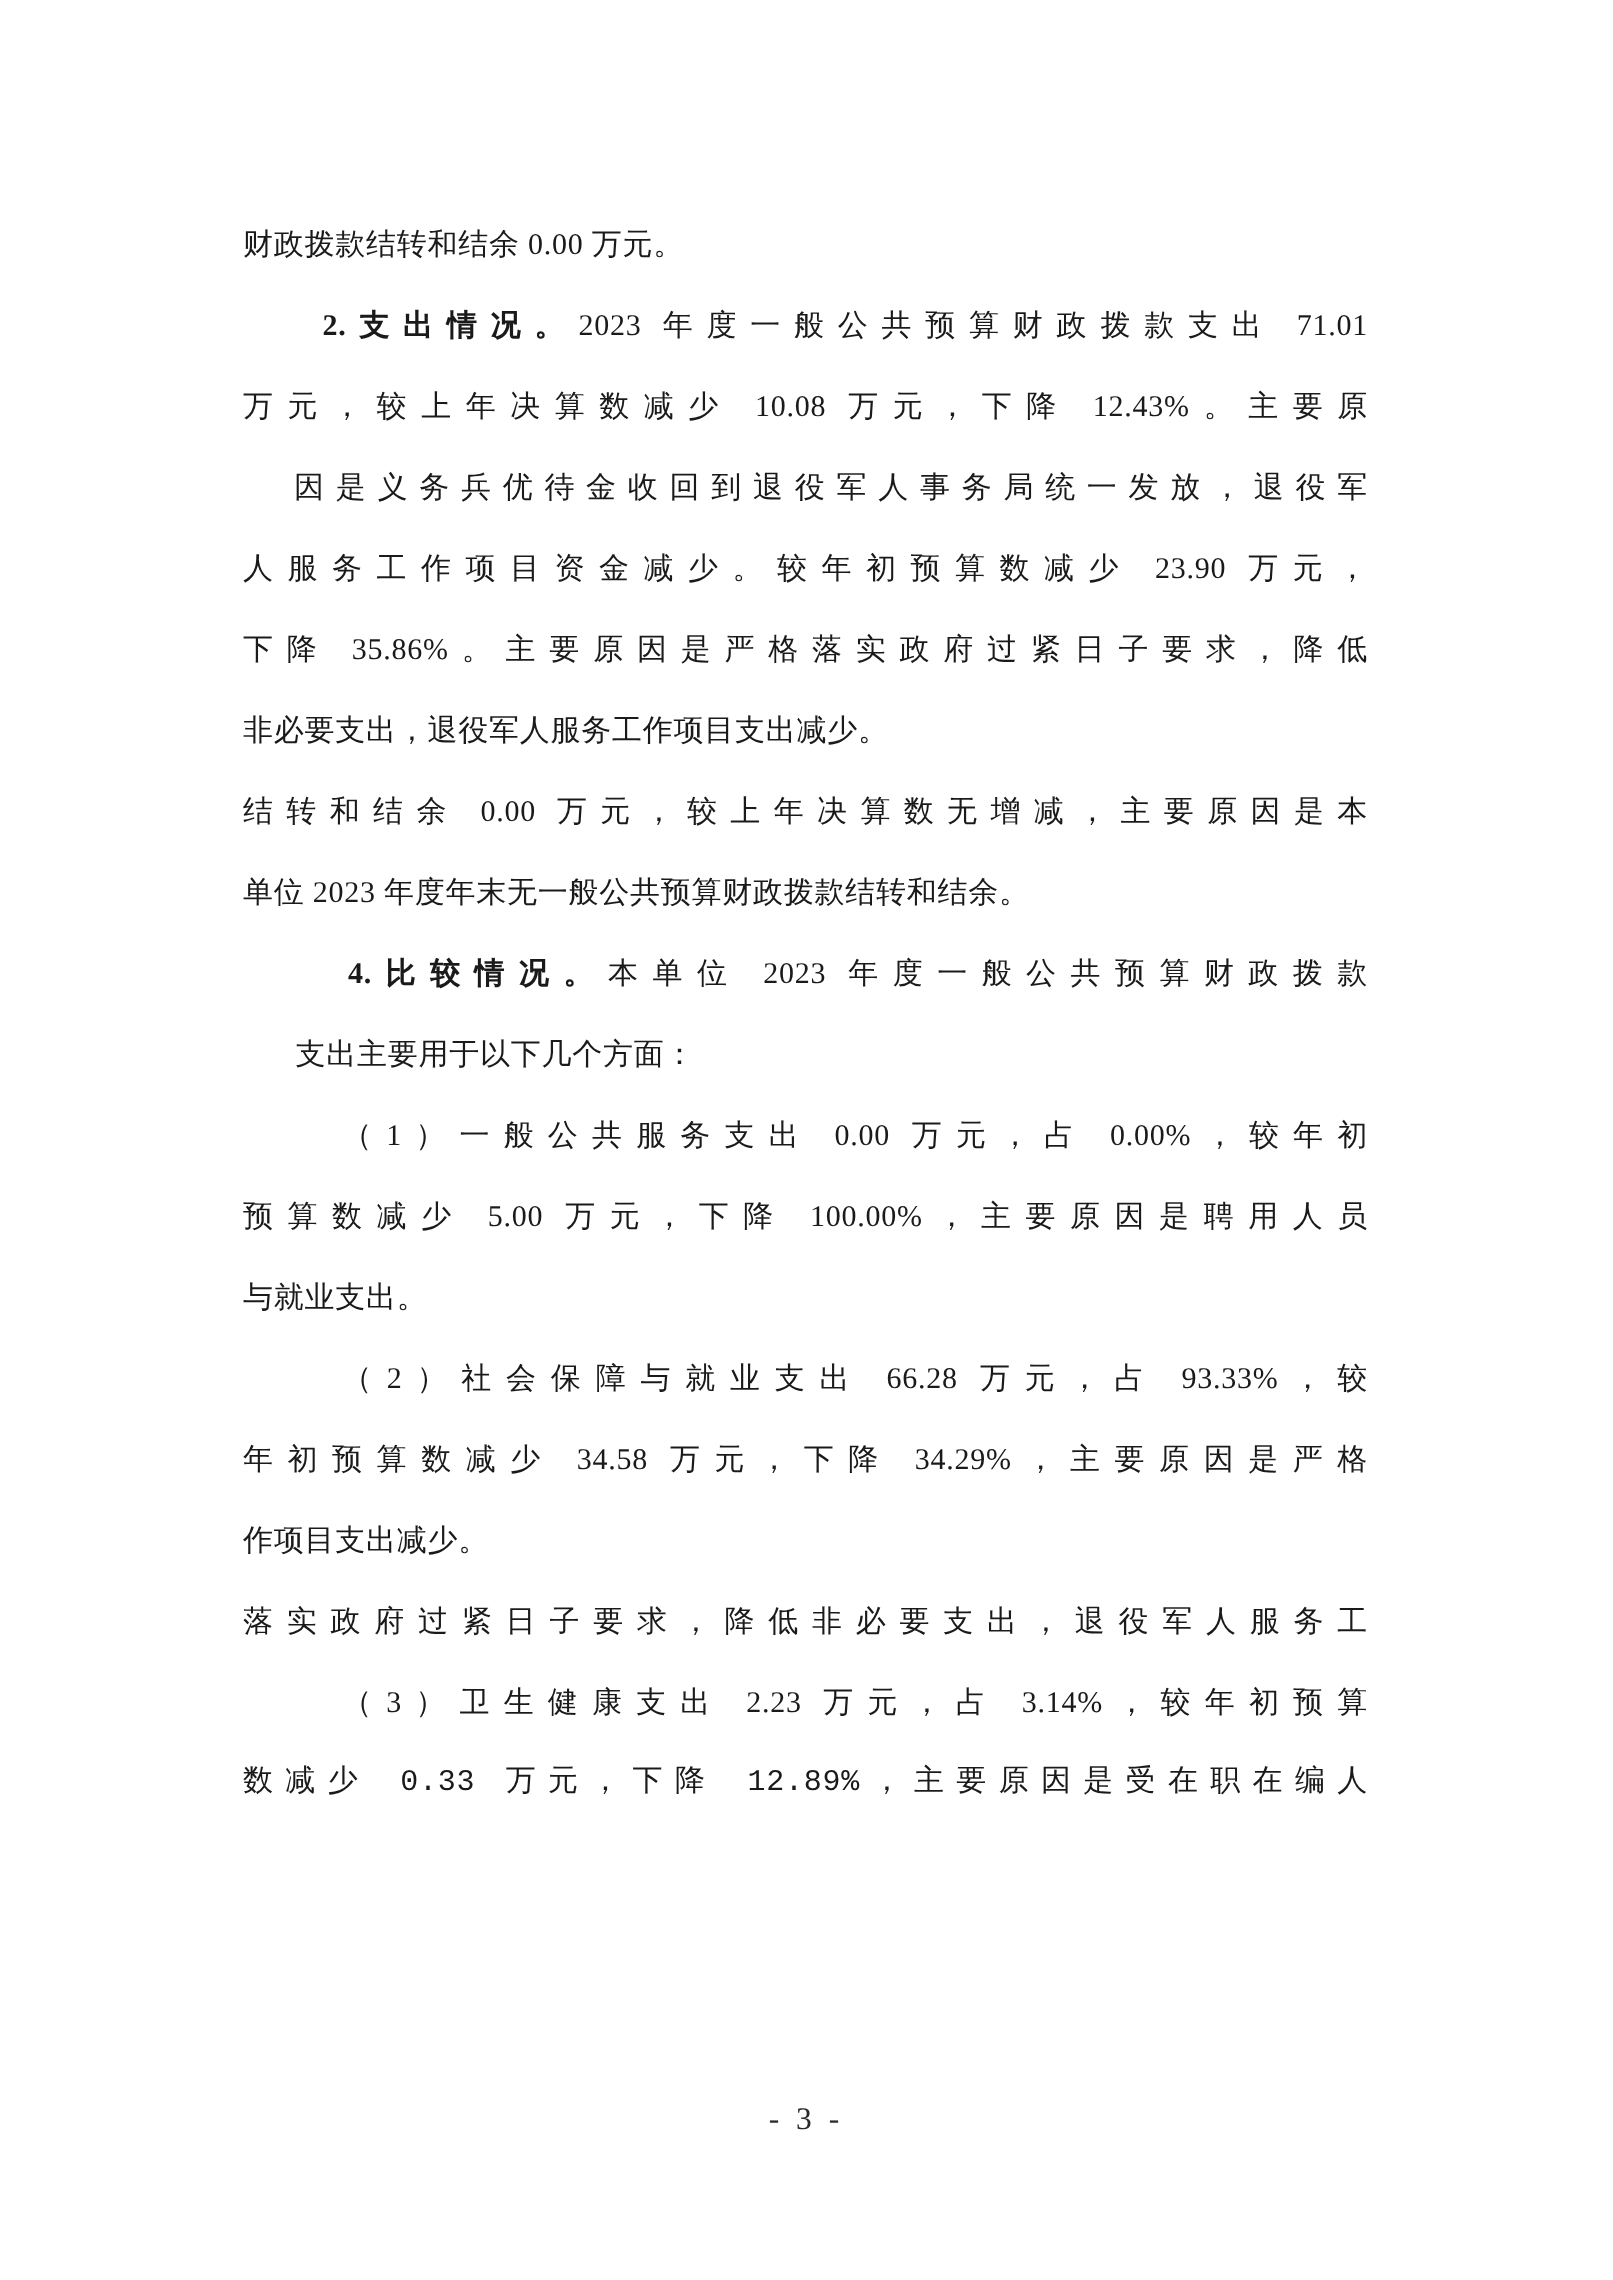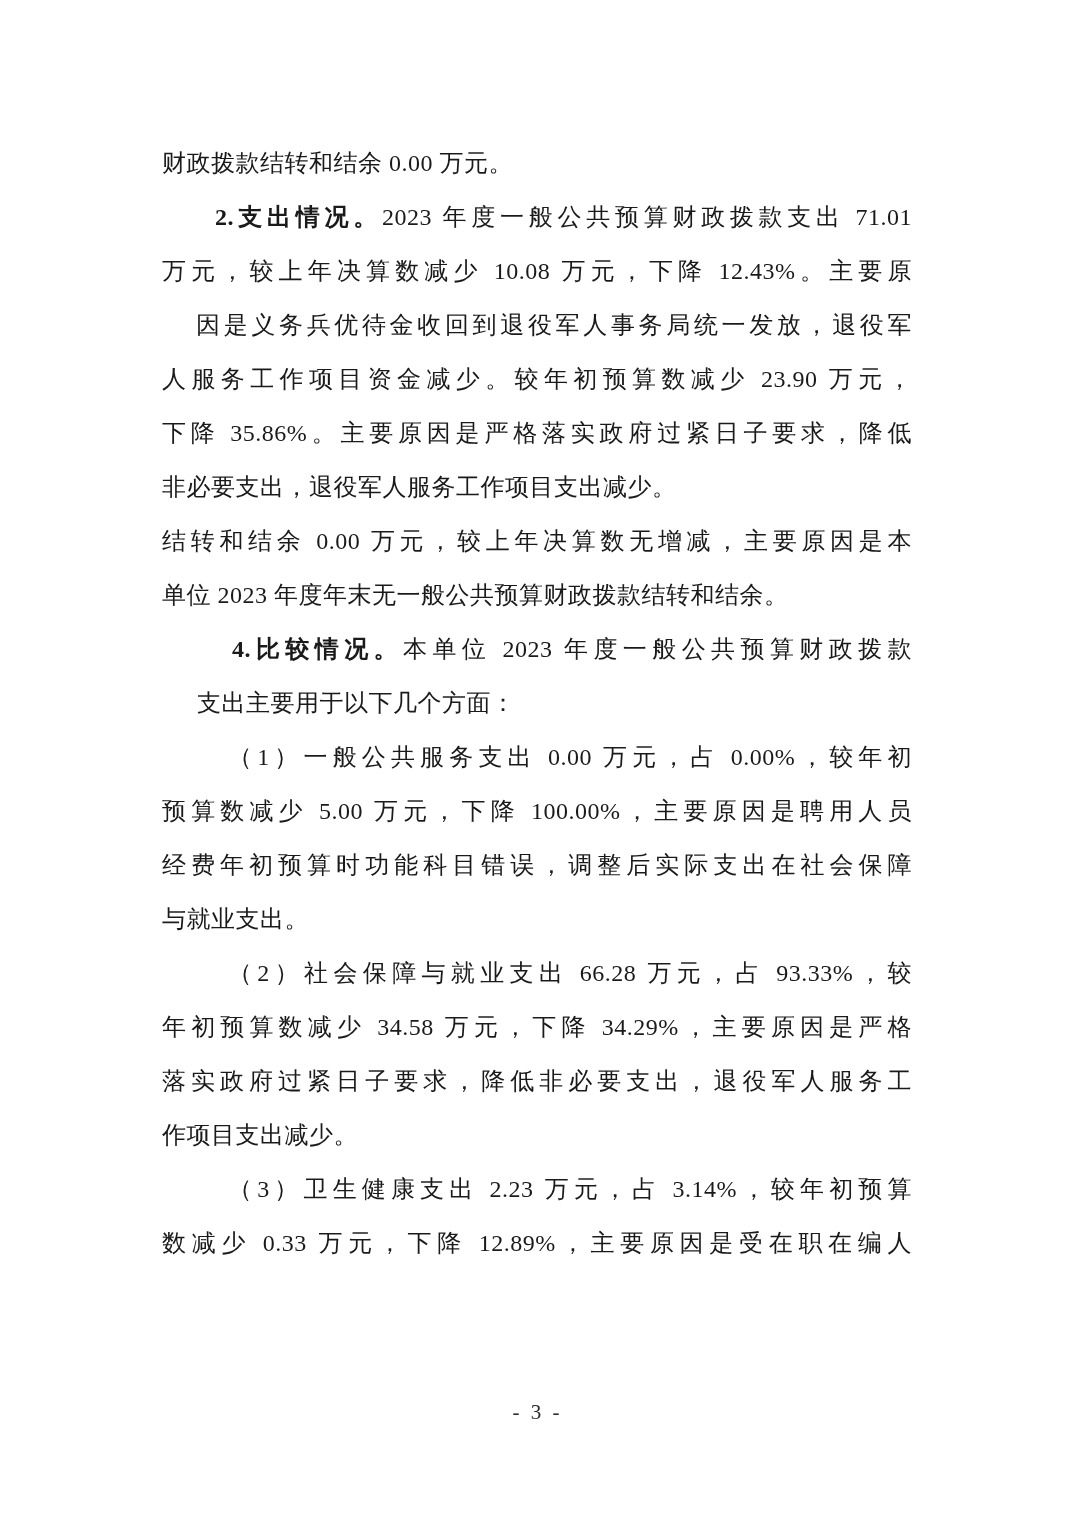--- a/index.html
+++ b/index.html
@@ -16,21 +16,21 @@
     font-family: "Liberation Serif", "DejaVu Serif", serif;
     color: #1a1a1a;
   }
   .text-block {
     position: absolute;
     left: 162px;
     top: 136px;
     width: 750px;
   }
   .line {
-    font-size: 24px;
+    font-size: 20px;
     line-height: 54px;
     height: 54px;
     text-align: justify;
     text-align-last: justify;
     text-justify: inter-character;
     white-space: nowrap;
     letter-spacing: 0.5px;
   }
   .line.last {
     text-align-last: left;
@@ -60,23 +60,22 @@
       <div class="line" style="text-indent: 0px; margin-left: 34px;"><span class="seg">因是义务兵优待金收回到退役军人事务局统一发放，退役军</span></div>
       <div class="line" style="text-indent: 0px;"><span class="seg">人服务工作项目资金减少。较年初预算数减少 23.90 万元，</span></div>
       <div class="line" style="text-indent: 0px;"><span class="seg">下降 35.86%。主要原因是严格落实政府过紧日子要求，降低</span></div>
       <div class="line last" style="text-indent: 0px;"><span class="seg">非必要支出，退役军人服务工作项目支出减少。</span></div>
       <div class="line" style="text-indent: 0px;"><span class="seg">结转和结余 0.00 万元，较上年决算数无增减，主要原因是本</span></div>
       <div class="line last" style="text-indent: 0px;"><span class="seg">单位 2023 年度年末无一般公共预算财政拨款结转和结余。</span></div>
       <div class="line" style="text-indent: 70px;"><span class="seg bold">4.比较情况。</span><span class="seg">本单位 2023 年度一般公共预算财政拨款</span></div>
       <div class="line last" style="text-indent: 0px; margin-left: 35px;"><span class="seg">支出主要用于以下几个方面：</span></div>
       <div class="line" style="text-indent: 66px;"><span class="seg">（1）一般公共服务支出 0.00 万元，占 0.00%，较年初</span></div>
       <div class="line" style="text-indent: 0px;"><span class="seg">预算数减少 5.00 万元，下降 100.00%，主要原因是聘用人员</span></div>
-      <div class="line" style="text-indent: 0px;"><span class="seg">经费年初预算时功能科目错误，调整后实际支出在社会保障</span></div>
       <div class="line last" style="text-indent: 0px;"><span class="seg">与就业支出。</span></div>
       <div class="line" style="text-indent: 66px;"><span class="seg">（2）社会保障与就业支出 66.28 万元，占 93.33%，较</span></div>
       <div class="line" style="text-indent: 0px;"><span class="seg">年初预算数减少 34.58 万元，下降 34.29%，主要原因是严格</span></div>
+      <div class="line last" style="text-indent: 0px;"><span class="seg">作项目支出减少。</span></div>
       <div class="line" style="text-indent: 0px;"><span class="seg">落实政府过紧日子要求，降低非必要支出，退役军人服务工</span></div>
-      <div class="line last" style="text-indent: 0px;"><span class="seg">作项目支出减少。</span></div>
       <div class="line" style="text-indent: 66px;"><span class="seg">（3）卫生健康支出 2.23 万元，占 3.14%，较年初预算</span></div>
-      <div class="line" style="text-indent: 0px;"><span class="seg">数减少 0.33 万元，下降 12.89%，主要原因是受在职在编人</span></div>
+      <div class="line" style="text-indent: 0px; font-family: Liberation Mono, monospace;"><span class="seg">数减少 0.33 万元，下降 12.89%，主要原因是受在职在编人</span></div>
     </main>
   <footer class="page-number">- 3 -</footer>
 </div>
 
 </body></html>

